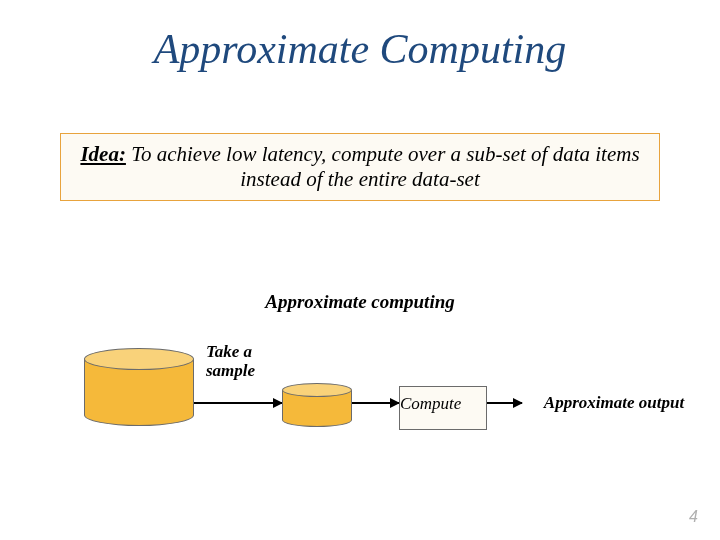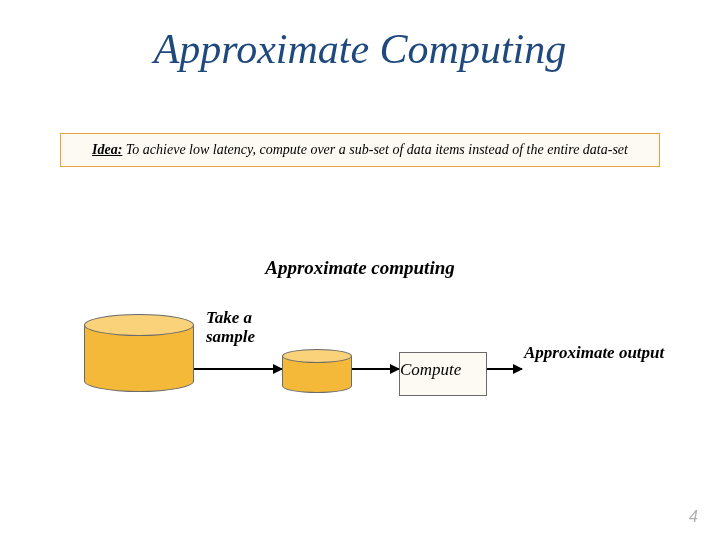--- a/index.html
+++ b/index.html
@@ -18,21 +18,21 @@
     padding-top: 25px;
     font-weight: 400;
   }
   .idea-box {
     margin: 60px auto 0;
     width: 600px;
     border: 1.5px solid #e8a33d;
     background: #fdfaf3;
     padding: 8px 12px;
     text-align: center;
-    font-size: 14px;
+    font-size: 21px;
     color: #000;
   }
   .idea-label {
     text-decoration: underline;
     font-weight: bold;
   }
   .section-heading {
     text-align: center;
     font-size: 19px;
     font-weight: bold;
@@ -191,23 +191,23 @@
     position: absolute;
     right: -1px;
     top: -4px;
     border-left: 10px solid #000;
     border-top: 5px solid transparent;
     border-bottom: 5px solid transparent;
   }
   .output {
     position: absolute;
     left: 500px;
-    top: 58px;
+    top: 74px;
     width: 180px;
-    text-align: left;
+    text-align: center;
     font-size: 17px;
     line-height: 1.25;
   }
   .output .line1 { font-weight: bold; }
   .page-num {
     position: absolute;
     right: 22px;
     bottom: 14px;
     color: #b0b0b0;
     font-size: 16px;

